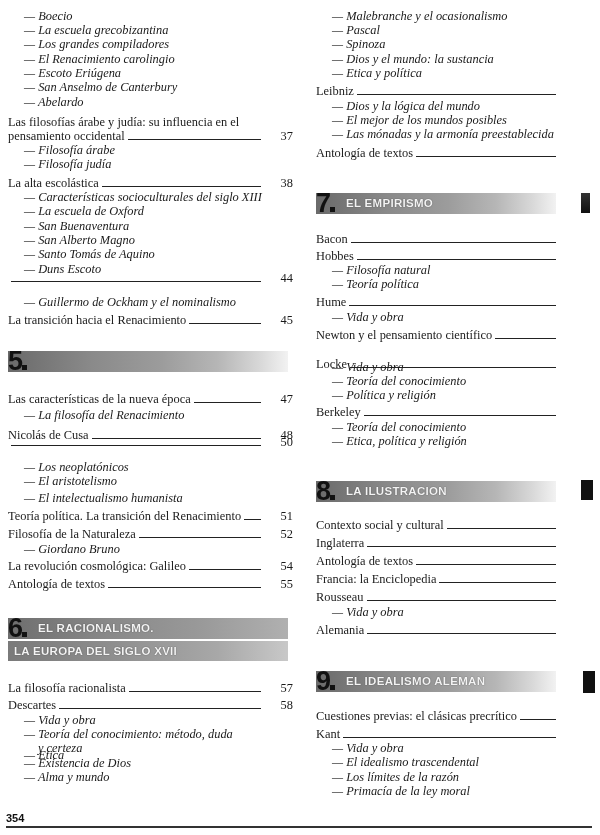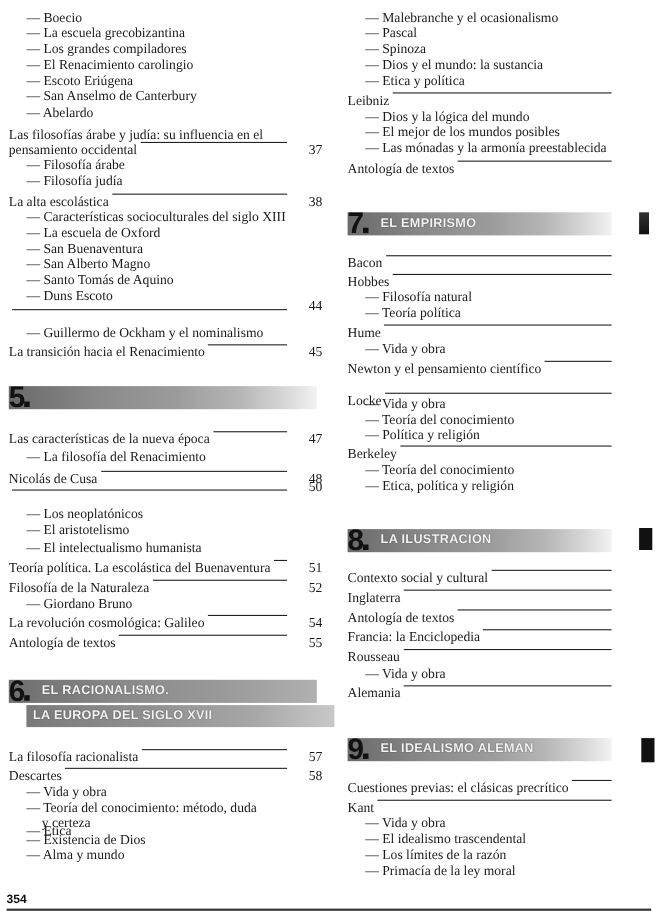--- a/index.html
+++ b/index.html
@@ -2,34 +2,34 @@
 <html><head>
 <meta charset="utf-8">
 <style>
   html,body{margin:0;padding:0;background:#fff;}
   body{width:600px;height:835px;position:relative;overflow:hidden;color:#1a1a1a;
        font-family:"Liberation Serif","DejaVu Serif",serif;}
   .col{position:absolute;top:0;}
   #left{left:8px;width:285px;}
   #right{left:316px;width:284px;}
   .row{position:absolute;left:0;font-size:12.4px;line-height:14px;white-space:nowrap;}
-  .entry{display:flex;align-items:flex-start;}
+  .entry{display:flex;align-items:flex-end;}
   .entry .t{flex:0 0 auto;}
   .entry .fill{flex:1 1 auto;border-bottom:1.2px solid #222;margin:0 4px 3px 3px;height:0;}
   .entry .pg{position:absolute;right:0;bottom:0;width:24px;text-align:right;font-family:Liberation Serif, serif;}
-  .sub{padding-left:16px;}
+  .sub{font-style:italic;padding-left:16px;}
   .sub.wrap{padding-left:30px;}
   .banner{position:absolute;left:0;height:21px;
      background:linear-gradient(90deg,#6a6a6a 0%,#8a8a8a 30%,#9c9c9c 55%,#b6b6b6 75%,#d8d8d8 90%,#f2f2f2 100%);
      font-family:"Liberation Sans","DejaVu Sans",sans-serif;font-weight:bold;color:#f4f4f4;}
   .banner .num{position:absolute;left:0;top:-3px;font-size:27px;line-height:27px;color:#111;font-weight:bold;
      letter-spacing:-1px;}
   .banner .num::after{content:"";position:absolute;right:-5px;bottom:5px;width:5px;height:5px;background:#111;}
   .banner .lbl{position:absolute;left:30px;top:4px;font-size:11.5px;letter-spacing:0.3px;text-shadow:0 0 1px #333;}
-  .banner2{position:absolute;left:16px;height:20px;background:linear-gradient(90deg,#7a7a7a 0%,#909090 40%,#a8a8a8 75%,#c8c8c8 100%);
+  .banner2{position:absolute;left:0;height:20px;background:linear-gradient(90deg,#7a7a7a 0%,#909090 40%,#a8a8a8 75%,#c8c8c8 100%);
      font-family:"Liberation Sans","DejaVu Sans",sans-serif;font-weight:bold;color:#f4f4f4;}
   .banner2 .lbl{position:absolute;left:6px;top:4px;font-size:11.5px;letter-spacing:0.3px;text-shadow:0 0 1px #333;}
   .edgemark{position:absolute;background:#111;}
   .pagenum{position:absolute;left:6px;top:812px;font-family:"Liberation Sans","DejaVu Sans",sans-serif;
      font-size:11px;font-weight:bold;color:#111;}
   .footrule{position:absolute;left:6px;top:826px;width:586px;height:2px;background:#333;}
 </style>
 </head>
 <body>
 
@@ -98,21 +98,21 @@
   </div>
   <div class="row entry" style="top:445px;width:285px">
       <span class="fill"></span>
       <span style="width:28px"></span>
     <span class="pg">50</span>
   </div>
   <div class="row sub" style="top:460px">— <span>Los neoplatónicos</span></div>
   <div class="row sub" style="top:474px">— <span>El aristotelismo</span></div>
   <div class="row sub" style="top:491px">— <span>El intelectualismo humanista</span></div>
   <div class="row entry" style="top:509px;width:285px">
-    <span class="t">Teoría política. La escolástica del Buenaventura</span>
+    <span class="t">Teoría política. La transición del Renacimiento</span>
       <span class="fill"></span>
       <span style="width:28px"></span>
     <span class="pg">51</span>
   </div>
   <div class="row entry" style="top:527px;width:285px">
     <span class="t">Filosofía de la Naturaleza</span>
       <span class="fill"></span>
       <span style="width:28px"></span>
     <span class="pg">52</span>
   </div>

